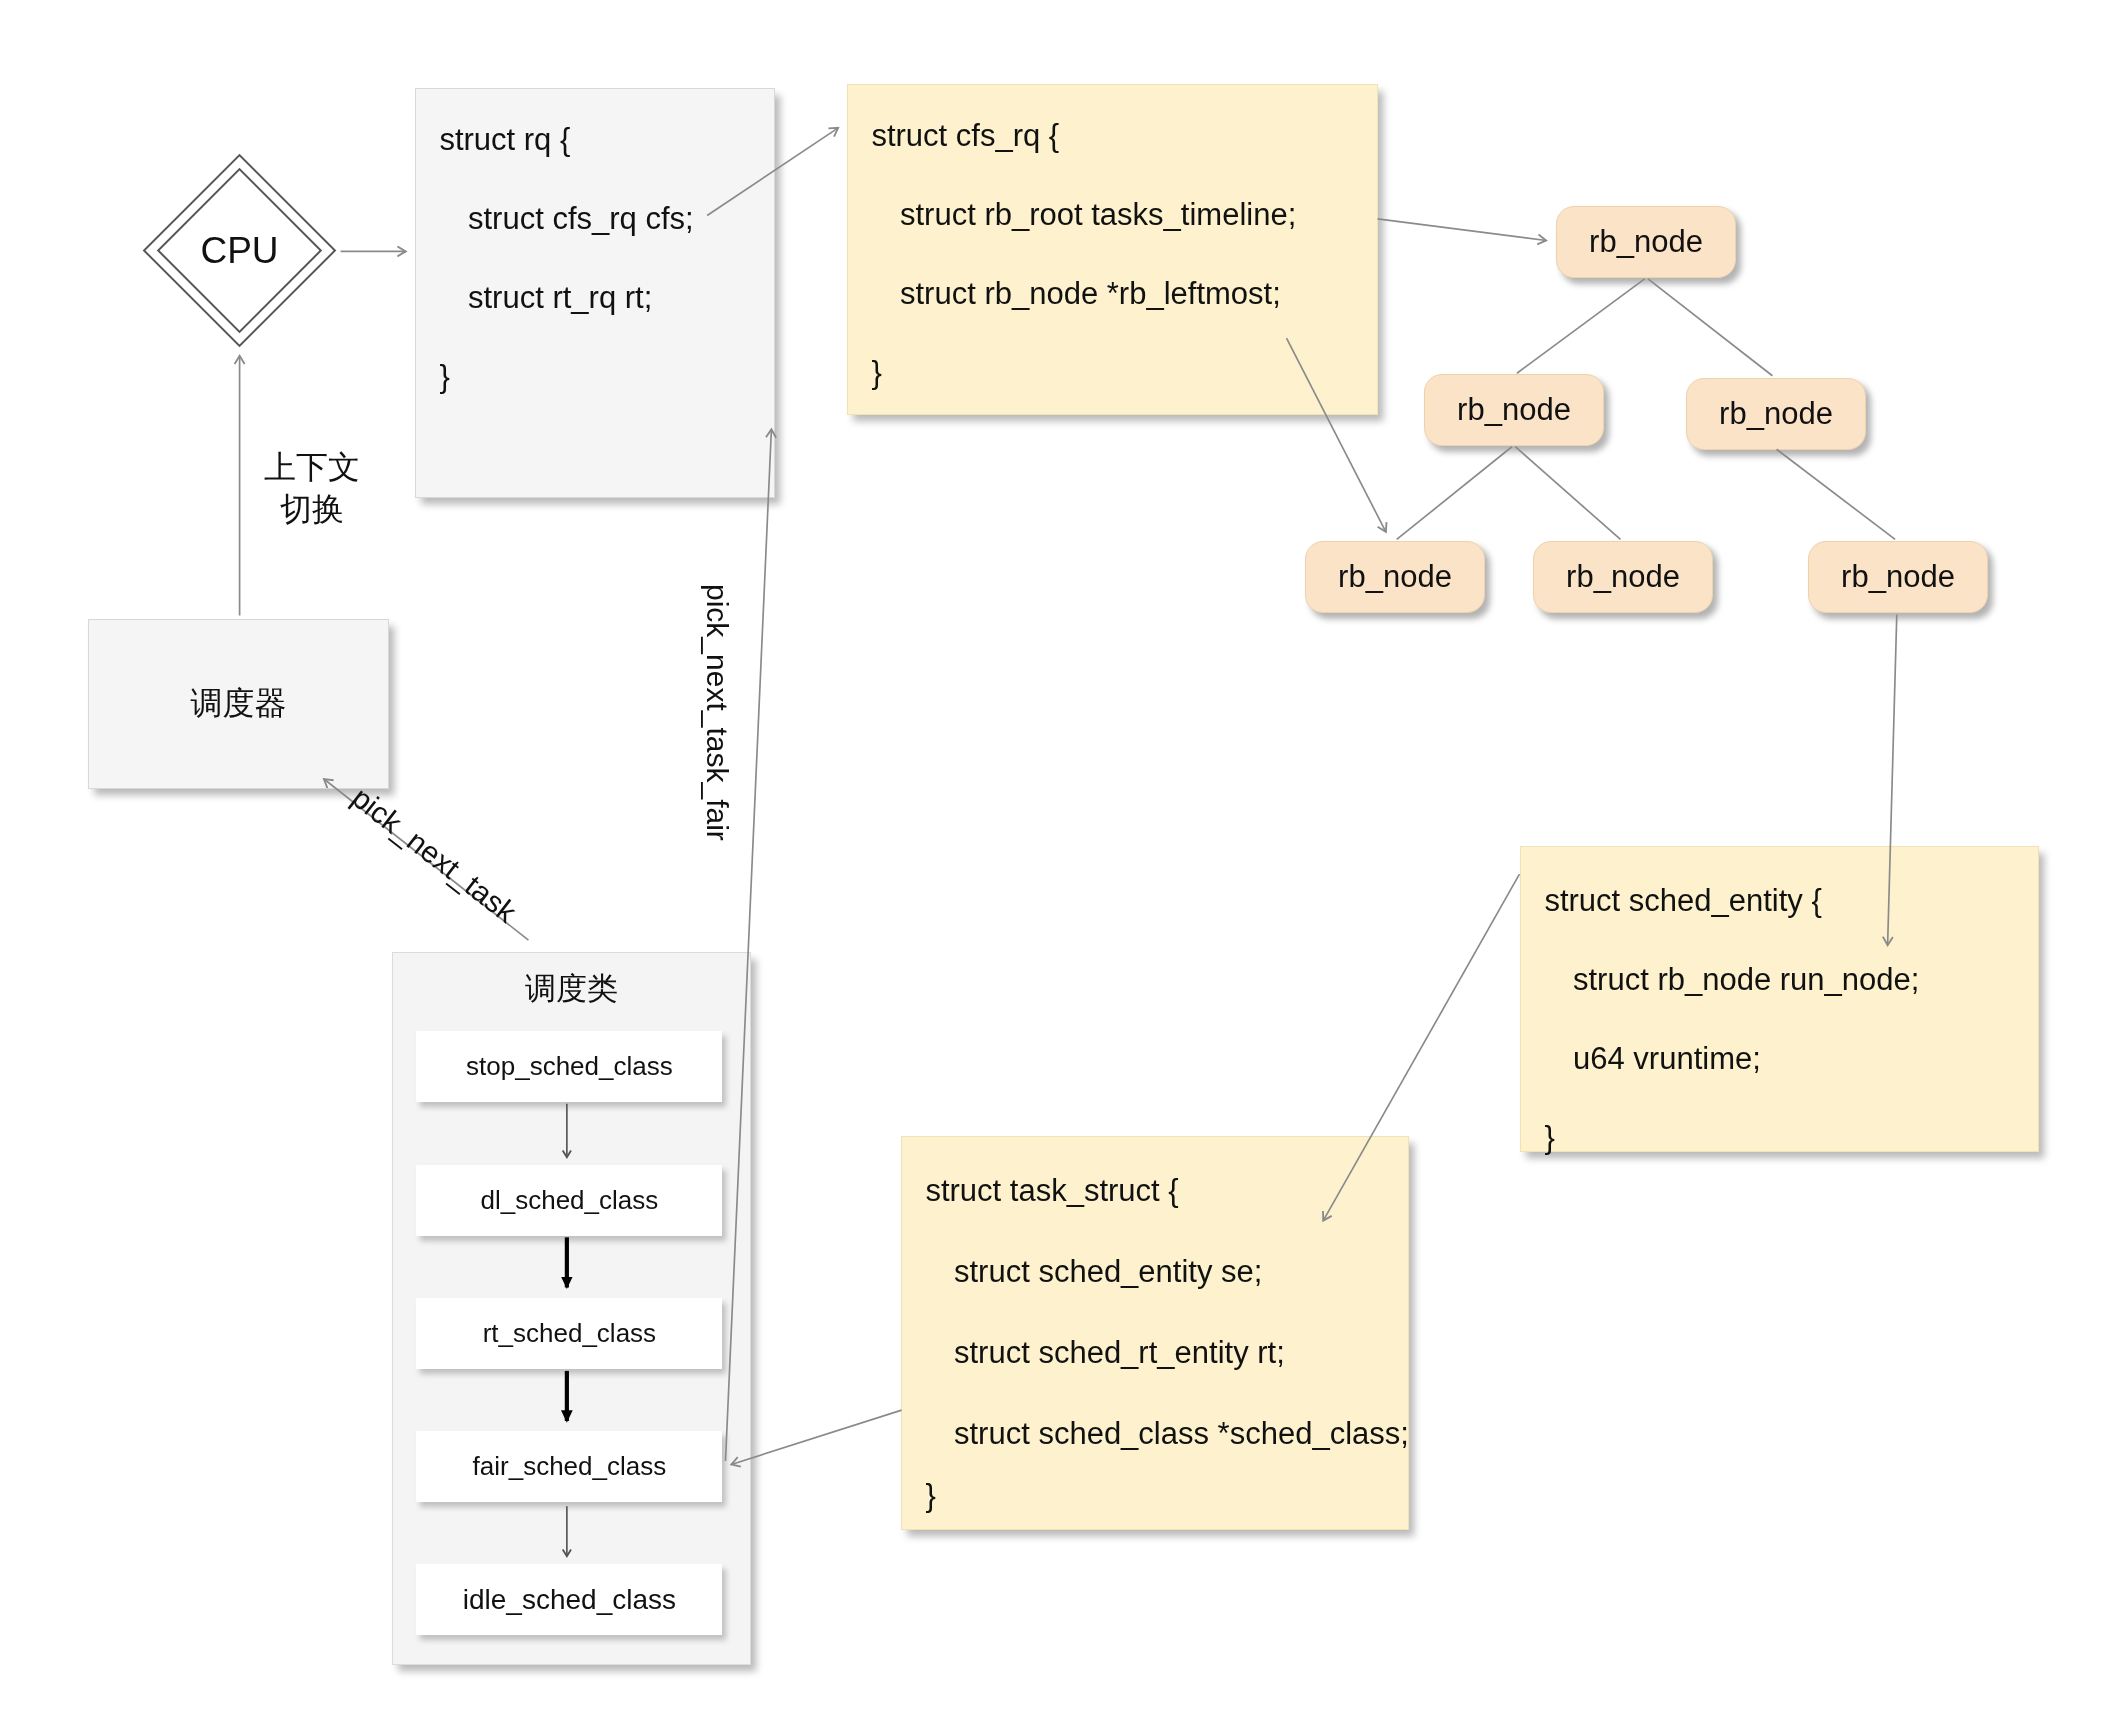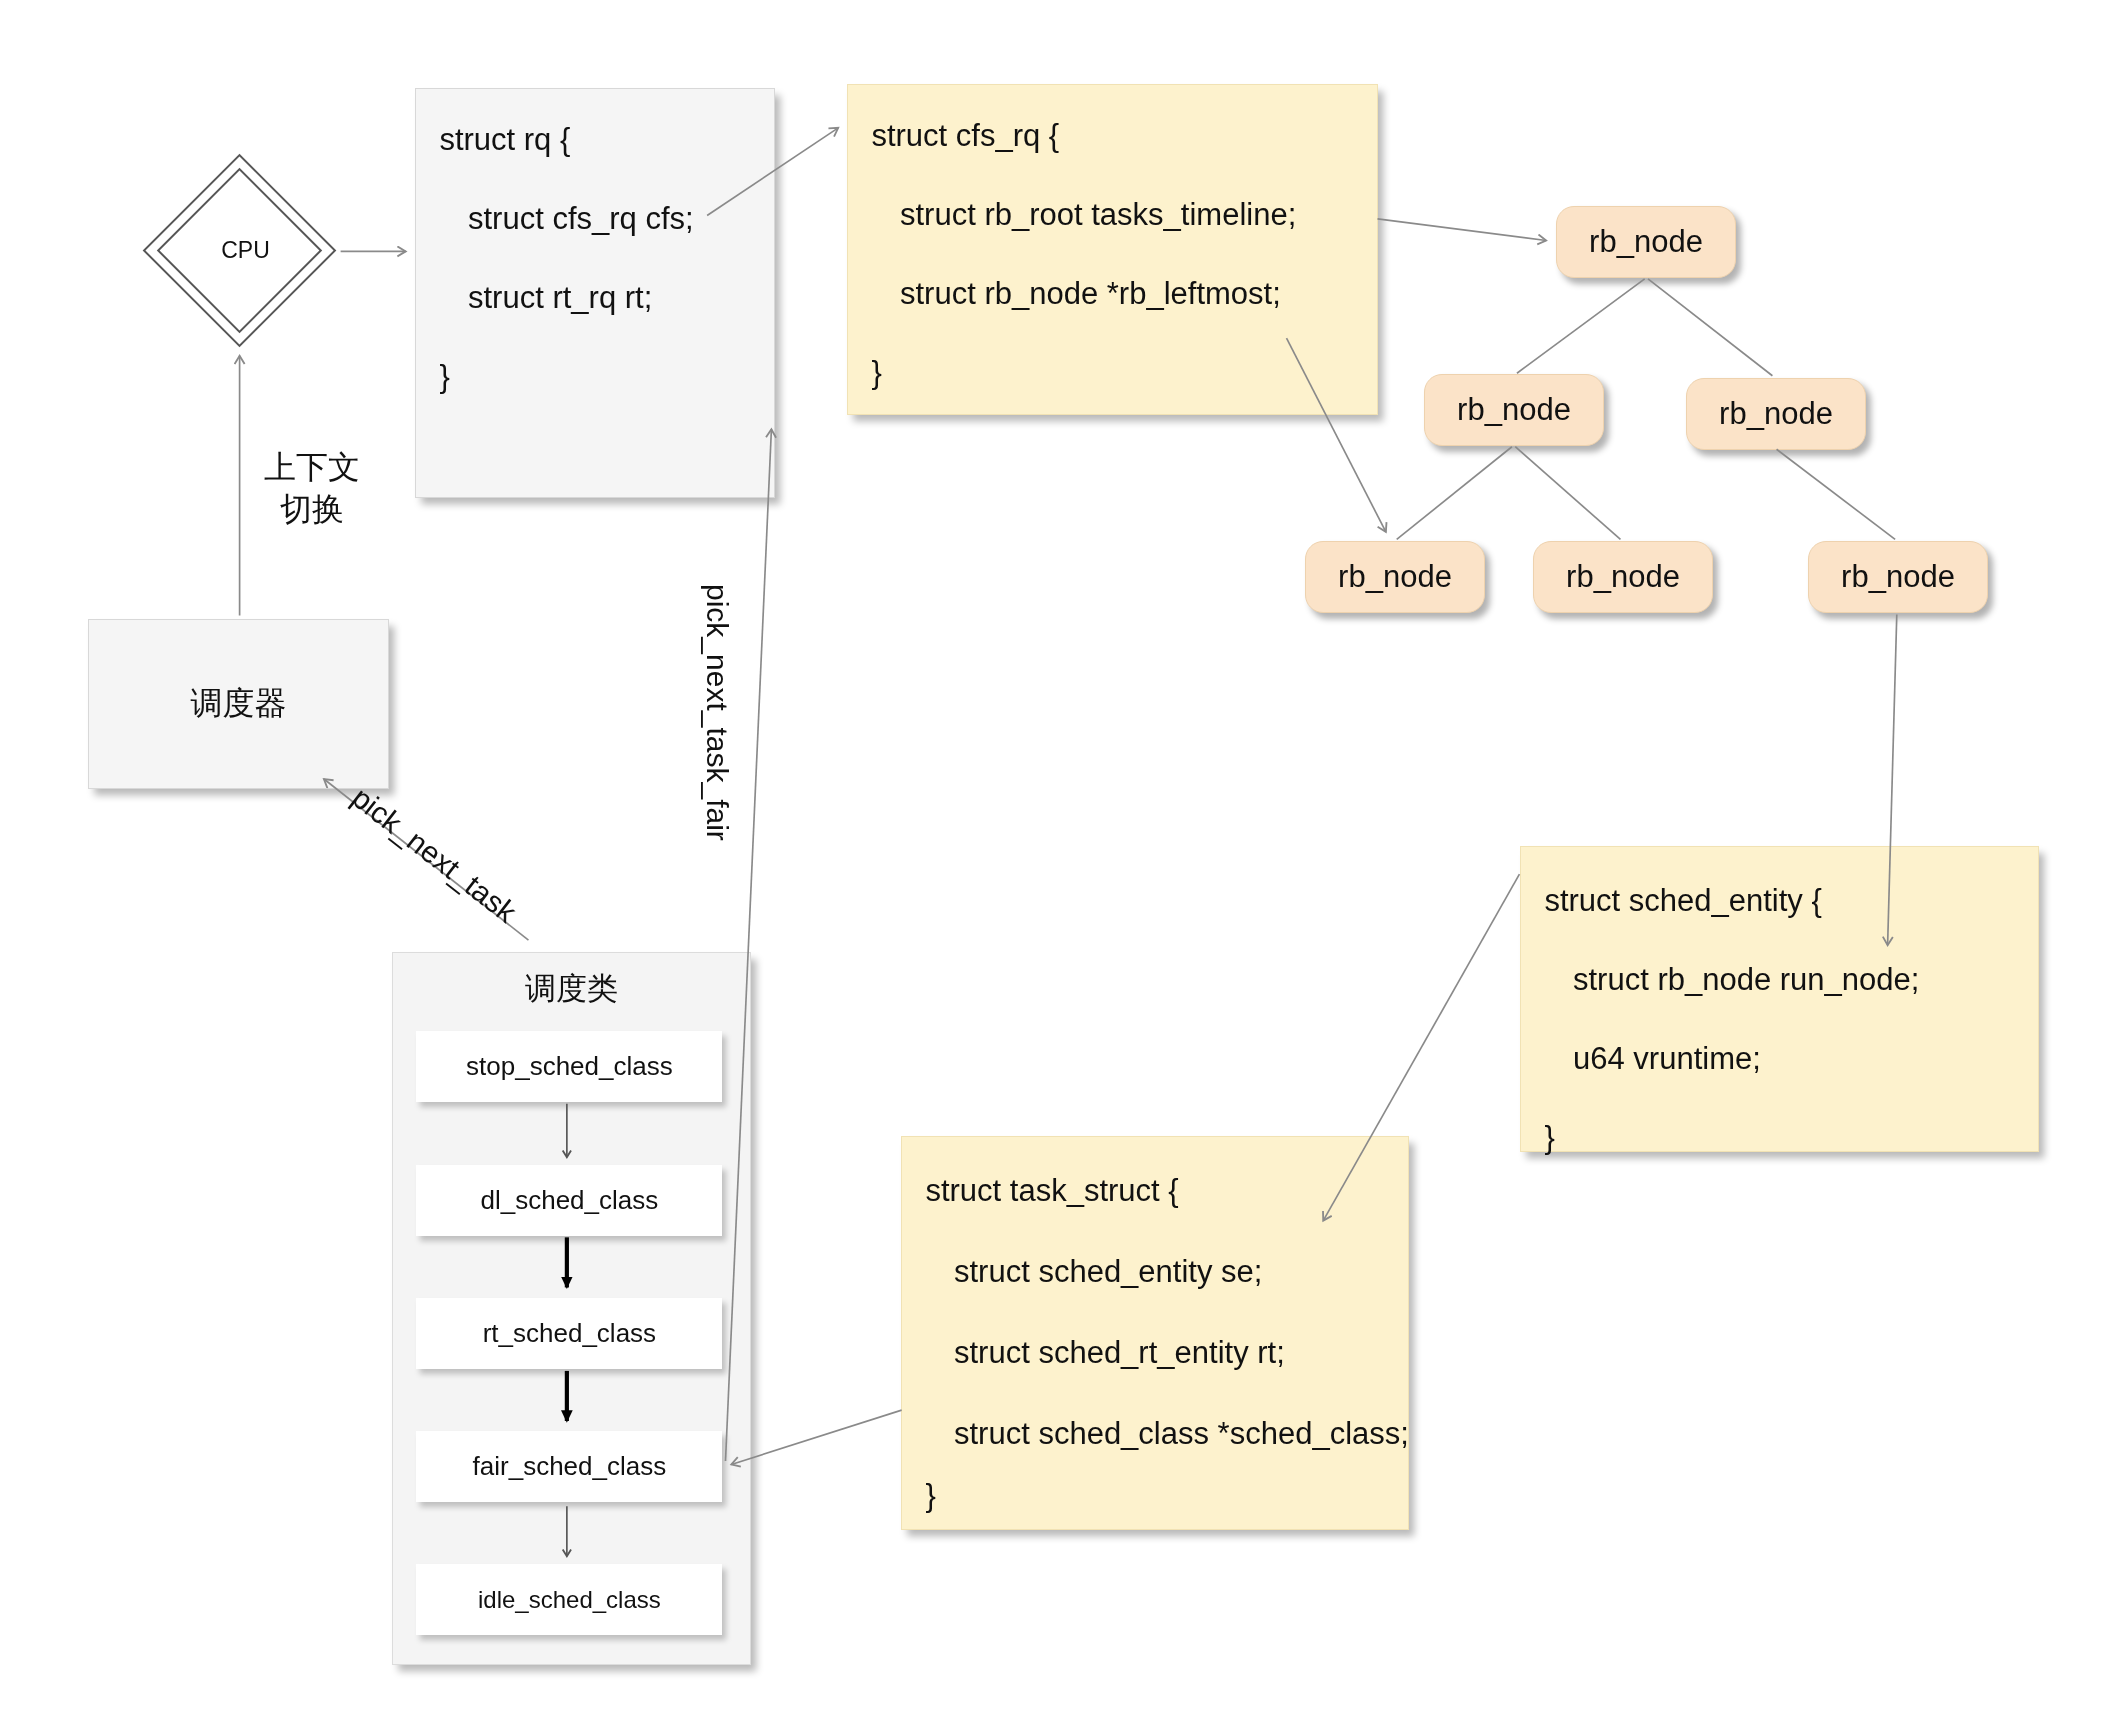--- a/index.html
+++ b/index.html
@@ -29,40 +29,40 @@
 
   .scheduler-box { left:88px; top:619px; width:301px; height:170px;
     display:flex; align-items:center; justify-content:center; font-size:32px; z-index:2; }
 
   .sched-panel { left:392px; top:952px; width:359px; height:713px;
     background:#f4f4f4; border:0.8px solid #dcdcdc; box-shadow:5.8px 6.7px 7.5px rgba(0,0,0,0.28); z-index:2; }
   .sched-title { position:absolute; top:15px; left:0; width:100%; text-align:center; font-size:31px; }
   .sched-item { position:absolute; left:23.4px; width:306px; height:71px; background:#ffffff;
     box-shadow:4.2px 5px 5.8px rgba(0,0,0,0.22); display:flex; align-items:center; justify-content:center;
     font-size:26px; z-index:3; }
-  .sched-item:last-child { font-size:24px; }
+  .sched-item:last-child { font-size:28px; }
   .si-0 { top:78px; }  .si-1 { top:212px; } .si-2 { top:345px; } .si-3 { top:478px; } .si-4 { top:611px; }
 
   .rb-node { position:absolute; width:180px; height:72px; background:#fbe3c8; border:0.8px solid #eed2ae;
     border-radius:18px; box-shadow:5px 5.8px 6.7px rgba(0,0,0,0.30);
     display:flex; align-items:center; justify-content:center; font-size:31px; z-index:4; }
   .rb-0 { left:1556px; top:206px; }
   .rb-1 { left:1424px; top:374px; }
   .rb-2 { left:1686px; top:378px; }
   .rb-3 { left:1305px; top:541px; }
   .rb-4 { left:1533px; top:541px; }
   .rb-5 { left:1808px; top:541px; }
 
   .cpu-wrap { position:absolute; left:142px; top:153px; width:195px; height:195px; z-index:4; }
   .cpu-outer { position:absolute; left:29px; top:29px; width:137px; height:137px;
     background:#ffffff; border:2.5px solid #565656; transform:rotate(45deg); }
   .cpu-inner { position:absolute; left:39px; top:39px; width:117px; height:117px;
     background:#ffffff; border:2.5px solid #565656; transform:rotate(45deg); }
-  .cpu-label { position:absolute; left:6px; top:0; width:100%; height:100%;
-    display:flex; align-items:center; justify-content:center; font-size:23px; }
+  .cpu-label { position:absolute; left:0; top:0; width:100%; height:100%;
+    display:flex; align-items:center; justify-content:center; font-size:37px; }
 
   .ctx-label { position:absolute; left:237px; top:446px; width:150px; text-align:center;
     font-size:32px; line-height:42px; z-index:6; }
   .pnt-label { position:absolute; left:296px; top:838px; width:276px; text-align:center;
     font-size:30px; transform:rotate(38deg); z-index:6; }
   .pntf-label { position:absolute; left:700px; top:584px; height:334px;
     font-size:30px; writing-mode:vertical-rl; z-index:6; }
 </style>
 </head>
 <body>

